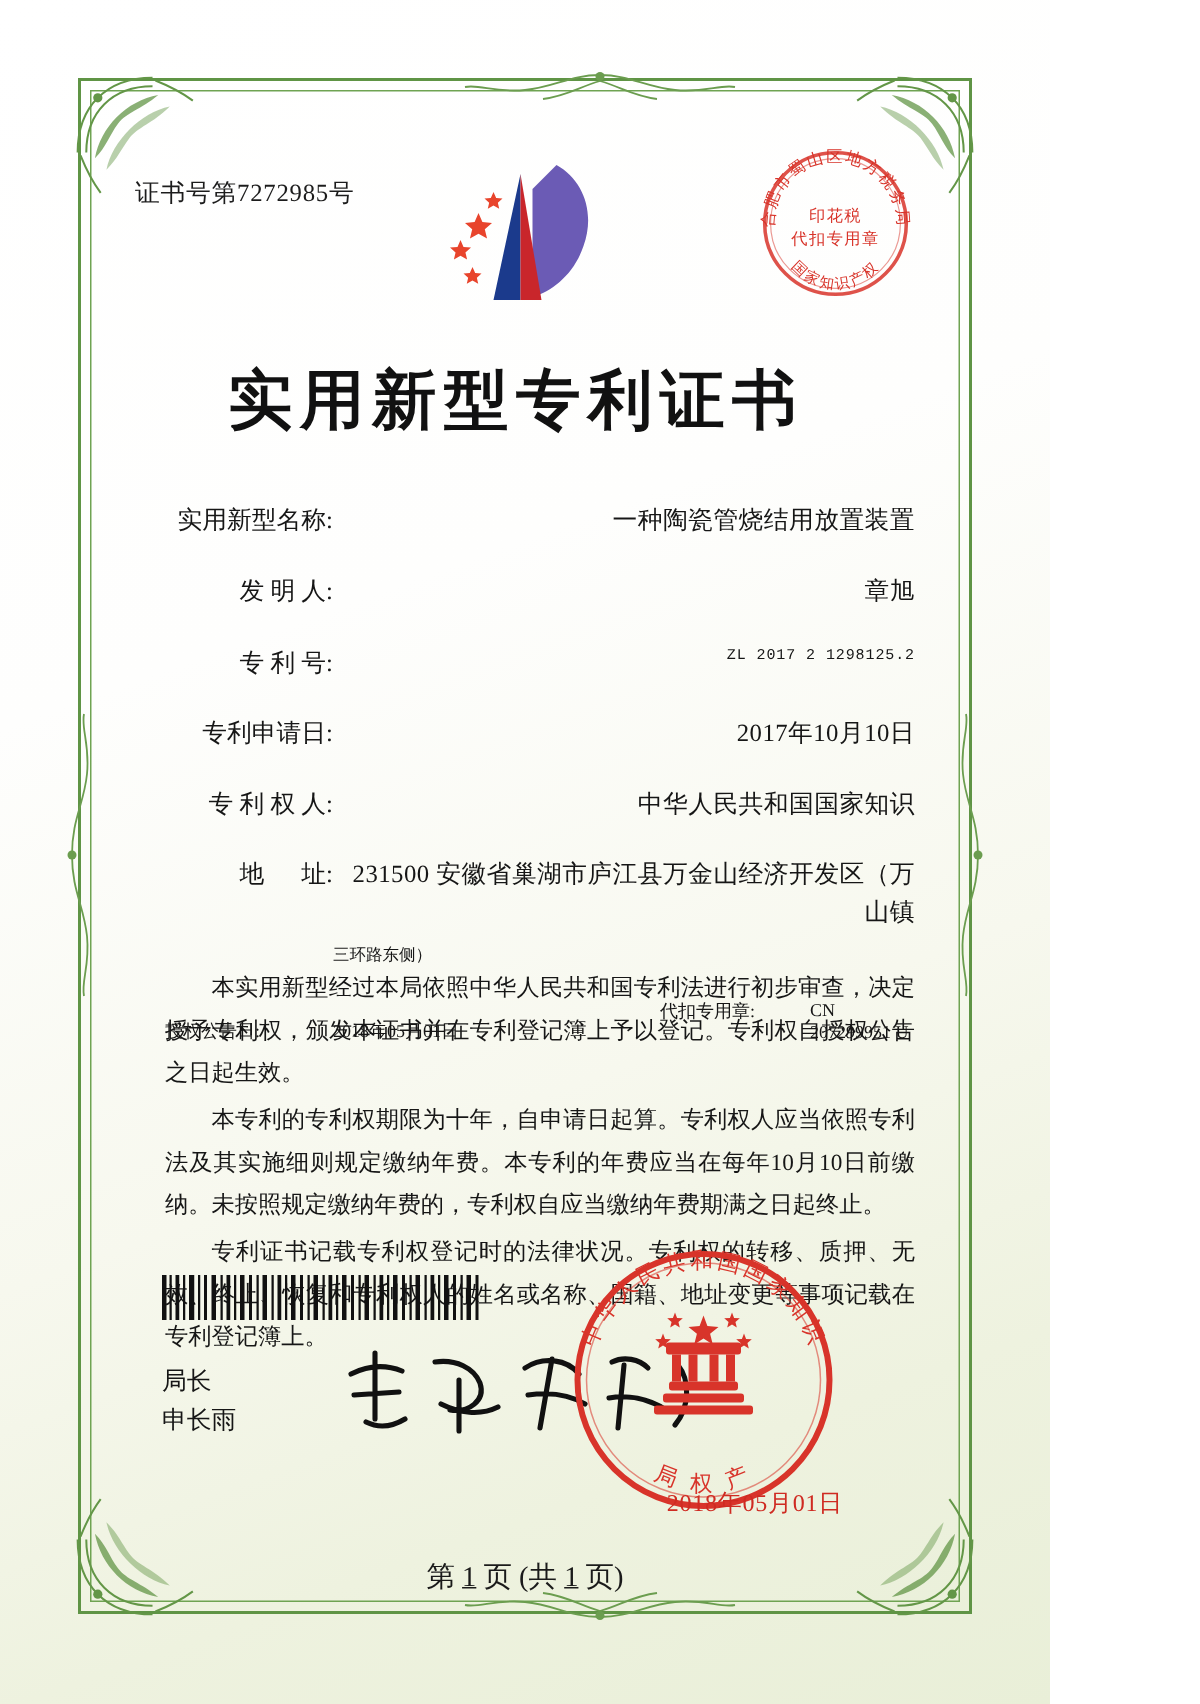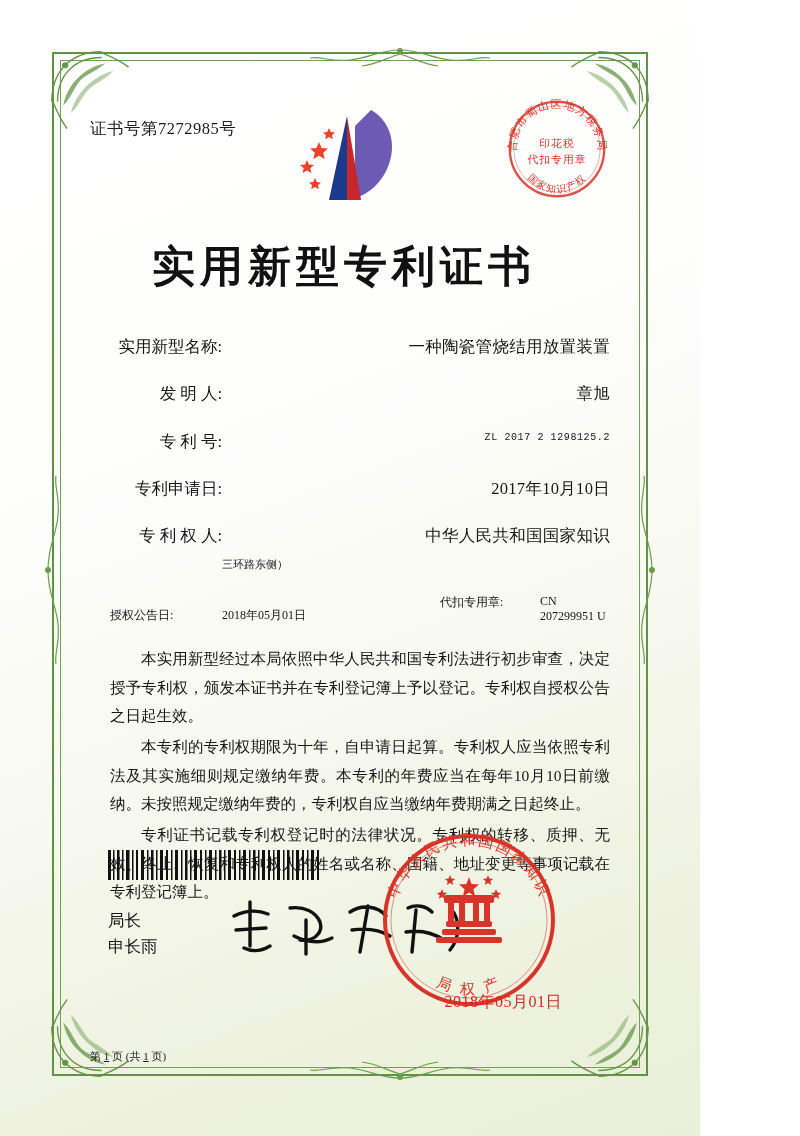--- a/index.html
+++ b/index.html
@@ -215,21 +215,22 @@
     font-size: 16px;
     color: #cf2b22;
     letter-spacing: 0.5px;
   }
 
   .page-footer {
     position: absolute;
     left: 0;
     right: 0;
     bottom: -8px;
-    font-size: 11px;
+    text-align: center;
+    font-size: 19px;
     color: #1a1a1a;
   }
   .page-footer u { text-decoration: underline; }
 </style>
 </head>
 <body>
 
 <div class="page">
 
   <div class="border-outer"></div>
@@ -375,20 +376,24 @@
       <div class="field-row">
         <div class="field-label">专利申请日:</div>
         <div class="field-value">2017年10月10日</div>
       </div>
 
       <div class="field-row">
         <div class="field-label">专 利 权 人:</div>
         <div class="field-value">中华人民共和国国家知识</div>
       </div>
 
+      <div class="field-row">
+        <div class="field-label">地      址:</div>
+        <div class="field-value">231500 安徽省巢湖市庐江县万金山经济开发区（万山镇</div>
+      </div>
       <div class="addr-second">三环路东侧）</div>
 
       <div class="two-col">
         <div class="left">
           <div class="lbl">授权公告日:</div>
           <div>2018年05月01日</div>
         </div>
         <div class="right">
           <div class="lbl2">代扣专用章:</div>
           <div>CN 207299951 U</div>

